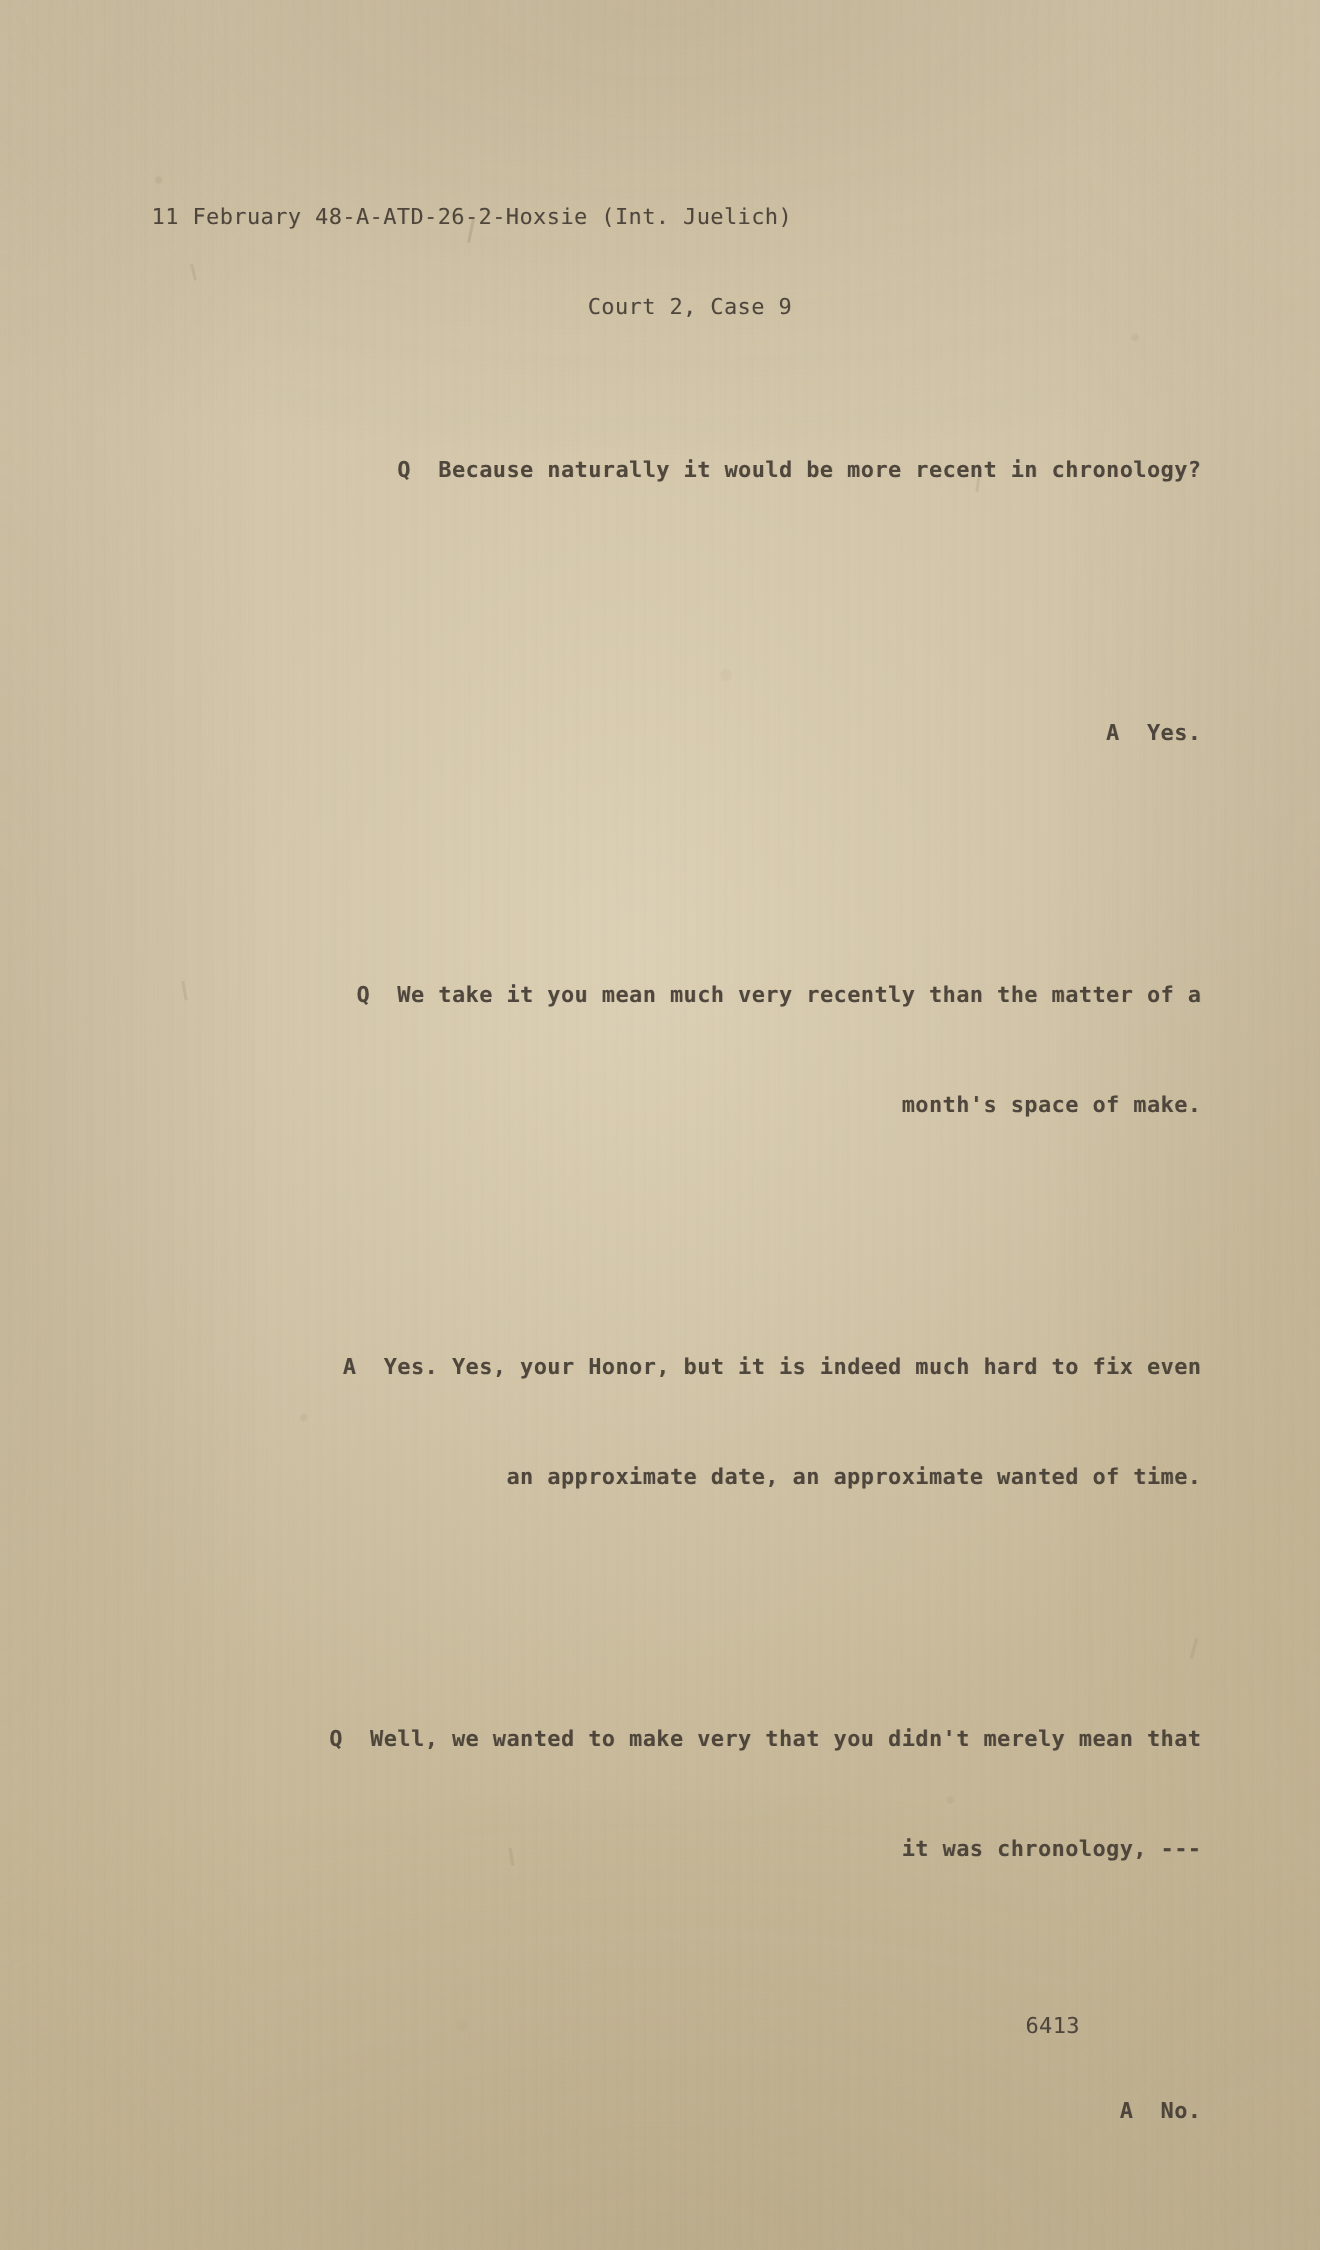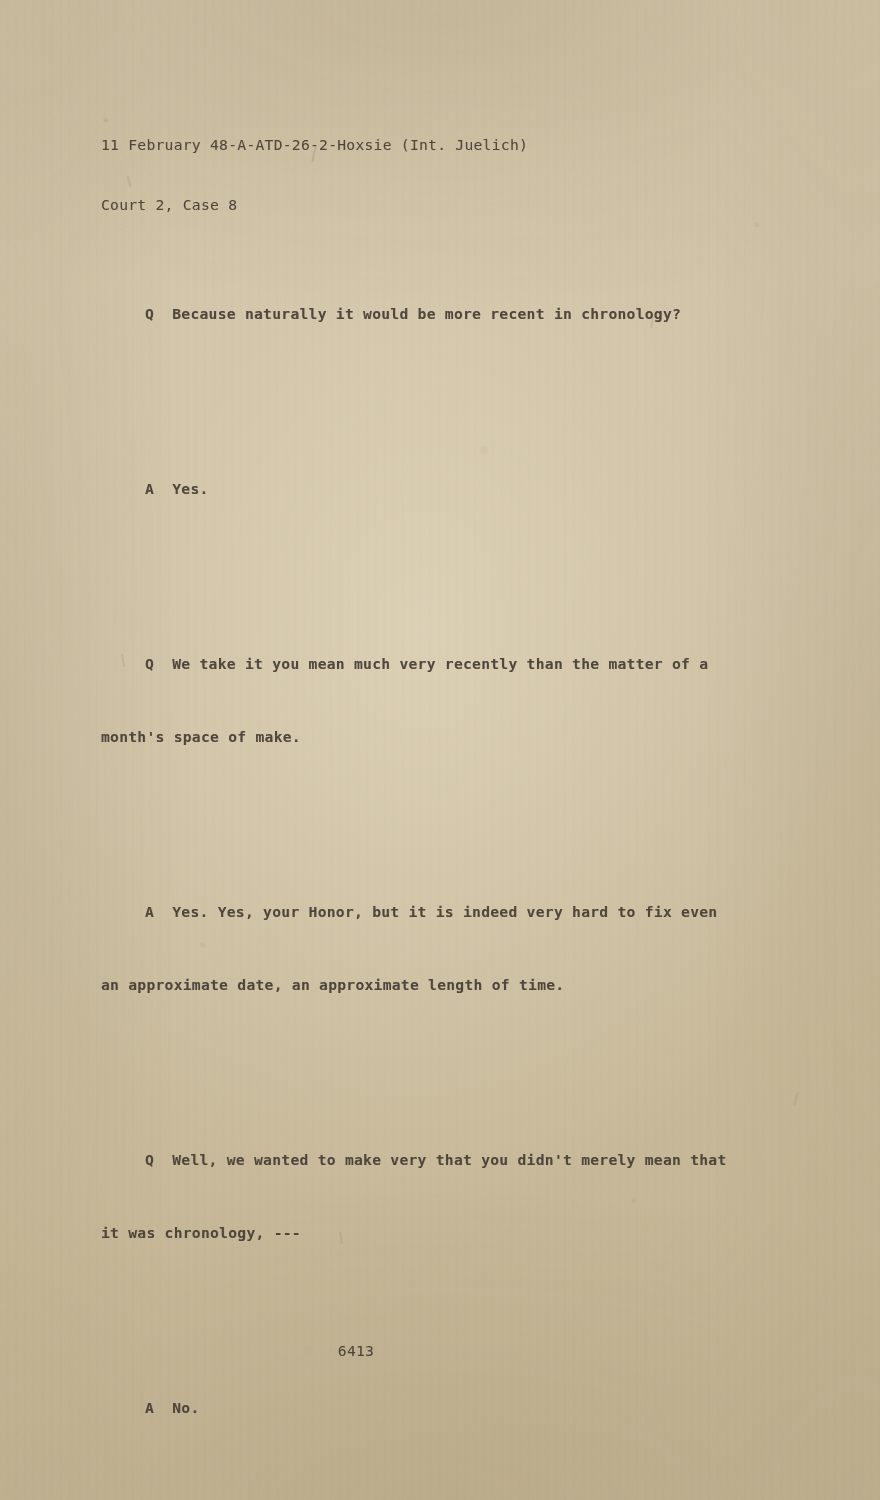--- a/index.html
+++ b/index.html
@@ -64,20 +64,21 @@
     height: 1500px;
     z-index: 3;
   }
   .typed {
     color: #473f36;
     font-size: 14.6px;
     letter-spacing: 0.30px;
     white-space: pre;
     text-shadow: 0.4px 0.3px 0 rgba(90,78,62,0.22);
     opacity: 0.94;
+    text-align: right;
   }
   #header {
     position: absolute;
     left: 101px;
     top: 95px;
     line-height: 20px;
   }
   #body-block {
     position: absolute;
     left: 101px;
@@ -88,24 +89,23 @@
     margin: 0 0 0 0;
   }
   .line {
     height: 39px;
     line-height: 39px;
     font-weight: bold;
   }
   .ind1 { padding-left: 44px; }
   #pagenum {
     position: absolute;
-    left: 2px;
+    left: 12px;
     top: 1342px;
     width: 708px;
-    text-align: center;
   }
   
   .mark {
     position: absolute;
     background: rgba(110,96,74,0.35);
     z-index: 2;
     pointer-events: none;
   }
 </style>
 </head>
@@ -117,21 +117,21 @@
   <div class="mark" style="left:128px; top:176px; width:2px; height:11px; transform:rotate(-14deg); opacity:0.4;"></div>
   <div class="mark" style="left:651px; top:316px; width:2px; height:12px; transform:rotate(8deg); opacity:0.4;"></div>
   <div class="mark" style="left:122px; top:654px; width:2px; height:13px; transform:rotate(-10deg); opacity:0.4;"></div>
   <div class="mark" style="left:795px; top:1092px; width:2px; height:14px; transform:rotate(16deg); opacity:0.35;"></div>
   <div class="mark" style="left:340px; top:1232px; width:2px; height:12px; transform:rotate(-9deg); opacity:0.35;"></div>
 
   <div class="content">
 
     <div id="header" class="typed">
       <div>11 February 48-A-ATD-26-2-Hoxsie (Int. Juelich)</div>
-      <div>Court 2, Case 8</div>
+      <div>Court 2, Case 9</div>
     </div>
 
     <div id="body-block" class="typed">
 
       
       <div class="para">
         <div class="line ind1">Q  Because naturally it would be more recent in chronology?</div>
       </div>
 
       
@@ -140,22 +140,22 @@
       </div>
 
       
       <div class="para">
         <div class="line ind1">Q  We take it you mean much very recently than the matter of a</div>
         <div class="line">month's space of make.</div>
       </div>
 
       
       <div class="para">
-        <div class="line ind1">A  Yes. Yes, your Honor, but it is indeed very hard to fix even</div>
-        <div class="line">an approximate date, an approximate length of time.</div>
+        <div class="line ind1">A  Yes. Yes, your Honor, but it is indeed much hard to fix even</div>
+        <div class="line">an approximate date, an approximate wanted of time.</div>
       </div>
 
       
       <div class="para">
         <div class="line ind1">Q  Well, we wanted to make very that you didn't merely mean that</div>
         <div class="line">it was chronology, ---</div>
       </div>
 
       
       <div class="para">

